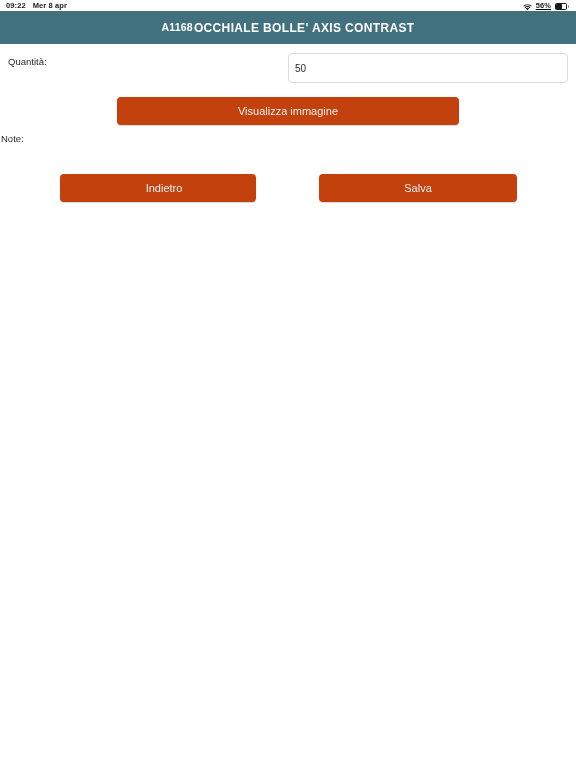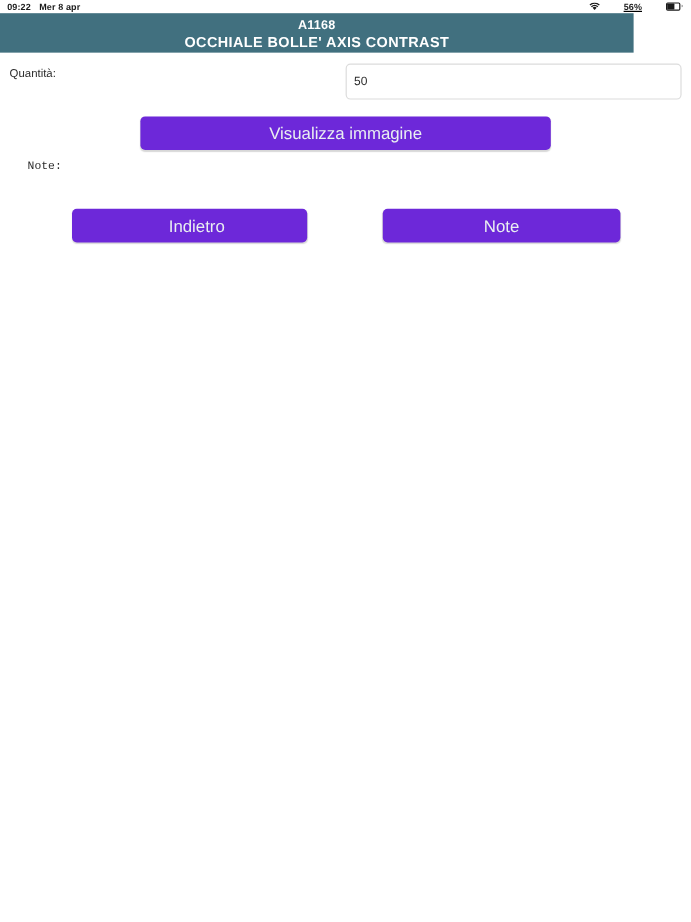--- a/index.html
+++ b/index.html
@@ -29,22 +29,22 @@
     padding: 0 6px;
     box-sizing: border-box;
   }
   .status-left {
     display: flex;
     align-items: center;
     gap: 7px;
   }
   .status-right {
     display: flex;
-    align-items: center;
-    gap: 20px;
+    align-items: flex-end;
+    gap: 4px;
     text-decoration: underline;
   }
   .status-text {
     font-size: 7.5px;
     font-weight: bold;
     color: #1a1a1a;
     letter-spacing: 0.1px;
     line-height: 11px;
     white-space: nowrap;
   }
@@ -89,25 +89,25 @@
     background: #1a1a1a;
     border-radius: 0 1px 1px 0;
     opacity: 0.5;
   }
 
   
   .app-header {
     position: absolute;
     top: 11px;
     left: 0;
-    width: 528px;
+    width: 576px;
     height: 33px;
     background: #41707f;
     display: flex;
-    flex-direction: column;
+    flex-direction: row;
     align-items: center;
     justify-content: center;
     gap: 1px;
     box-sizing: border-box;
   }
   .app-title {
     color: #ffffff;
     font-size: 10.5px;
     font-weight: bold;
     letter-spacing: 0.2px;
@@ -158,51 +158,50 @@
     box-sizing: border-box;
     font-family: "Liberation Sans", sans-serif;
     font-size: 10px;
     color: #2b2b2b;
     padding: 14px 6px;
     outline: none;
   }
 
   .btn {
     position: absolute;
-    background: #6d28d9;
+    background: #c2410c;
     border: none;
     border-radius: 4px;
     color: #e9eff1;
     font-family: "Liberation Sans", sans-serif;
-    font-size: 14px;
+    font-size: 11px;
     text-align: center;
     cursor: pointer;
     box-shadow: 0 1px 1px rgba(0,0,0,0.16);
     display: flex;
     align-items: center;
     justify-content: center;
     padding: 0;
     box-sizing: border-box;
   }
 
   .btn-view-image {
     left: 117px;
     top: 53px;
     width: 342px;
     height: 28px;
   }
 
   .note-label {
     position: absolute;
-    left: 23px;
+    left: 1px;
     top: 88px;
     font-size: 9.5px;
     color: #2b2b2b;
     line-height: 13px;
-    font-family: Liberation Mono, monospace;
   }
 
   .btn-back {
     left: 60px;
     top: 130px;
     width: 196px;
     height: 28px;
     padding-left: 12px;
   }
 
@@ -249,15 +248,15 @@
     <span class="field-label">Quantità:</span>
     <input class="qty-input" type="text" value="50" style="">
   </div>
 
   <button class="btn btn-view-image">Visualizza immagine</button>
 
   <span class="note-label">Note:</span>
 
   <button class="btn btn-back">Indietro</button>
 
-  <button class="btn btn-save">Note</button>
+  <button class="btn btn-save">Salva</button>
 
 </div>
 
 </body></html>

